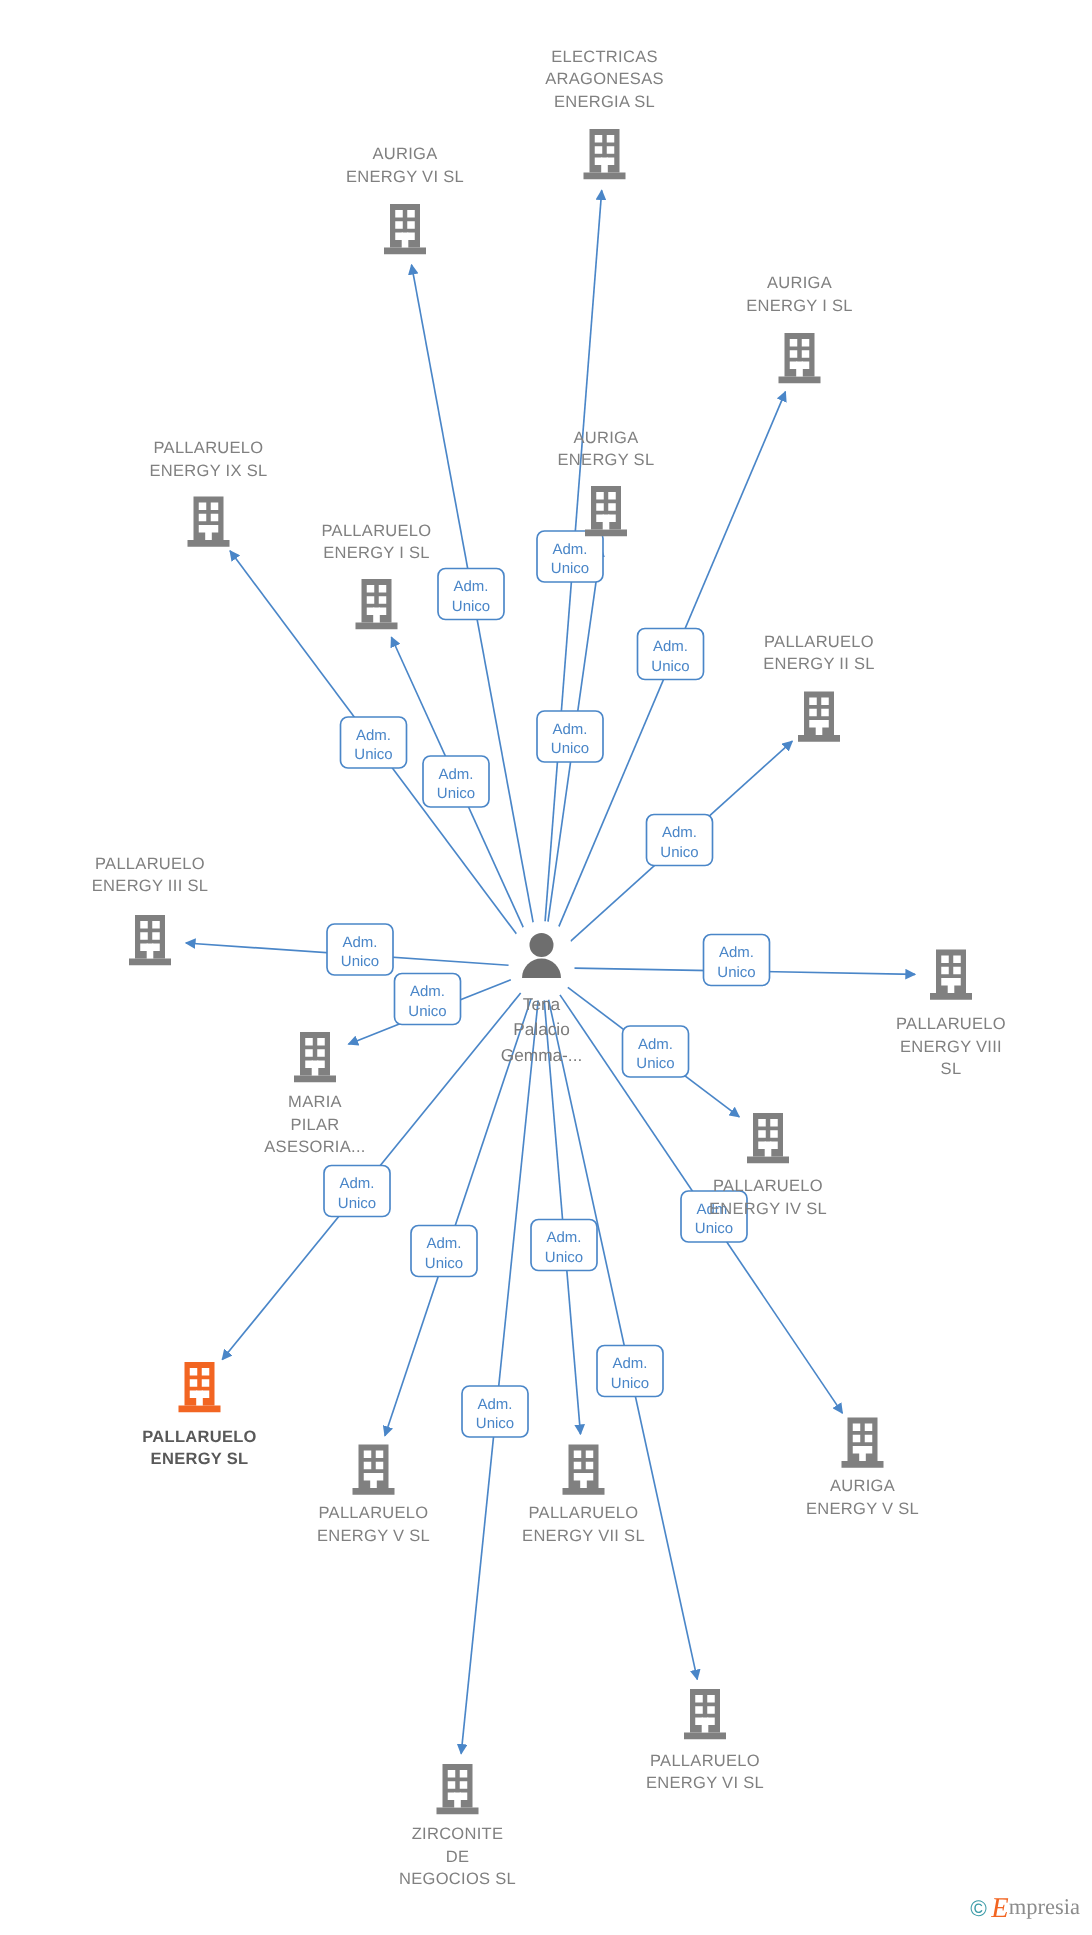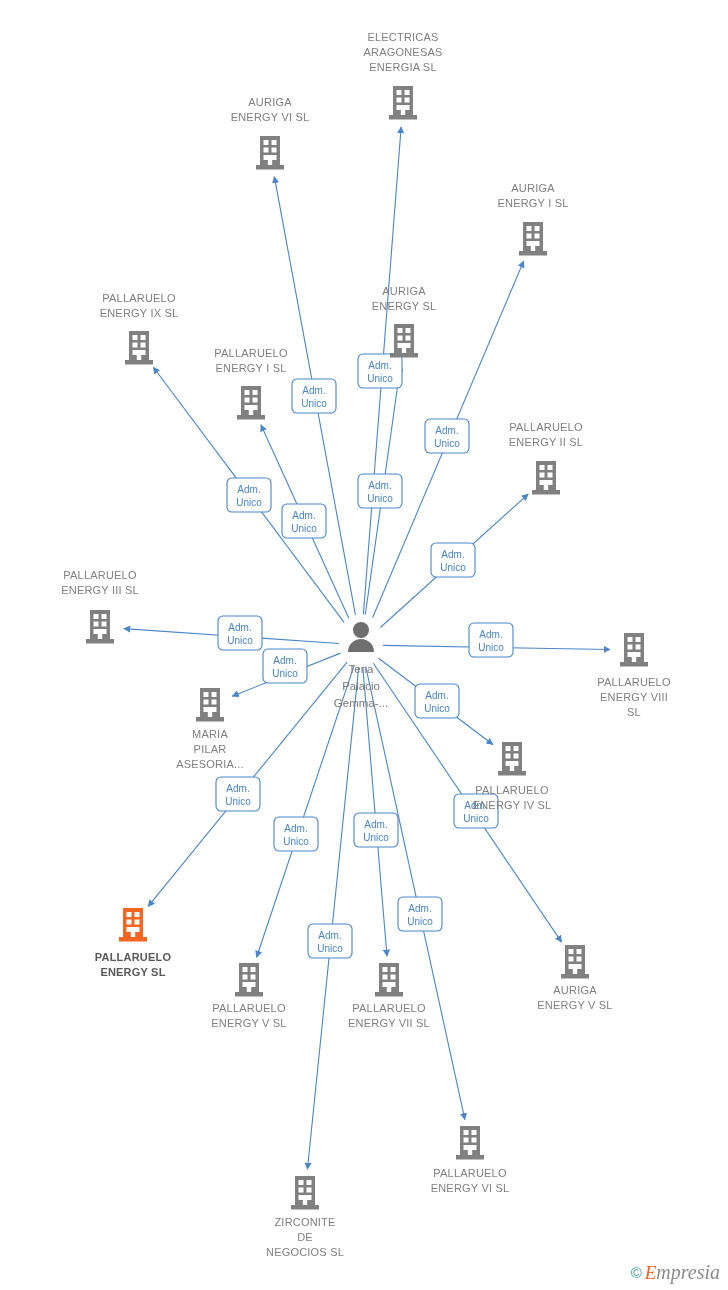--- a/index.html
+++ b/index.html
@@ -78,22 +78,21 @@
   }
   .wm-e {
     font-family: "Liberation Serif", serif;
     font-style: italic;
     font-size: 19px;
     color: #F26522;
     line-height: 1;
   }
   .wm-rest {
     font-family: "Liberation Serif", serif;
-    font-style: italic;
-    font-size: 20px;
+    font-size: 15px;
     color: #8C8C8C;
     line-height: 1;
     margin-left: -3px;
   }
 </style>
 </head>
 <body>
 
 <div id="graph-root">
   <svg id="graph-svg" viewBox="0 0 728 1290" xmlns="http://www.w3.org/2000/svg">

